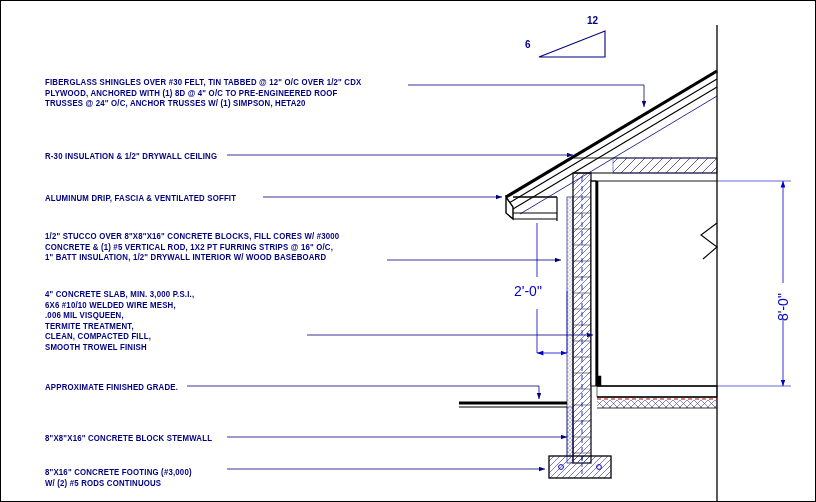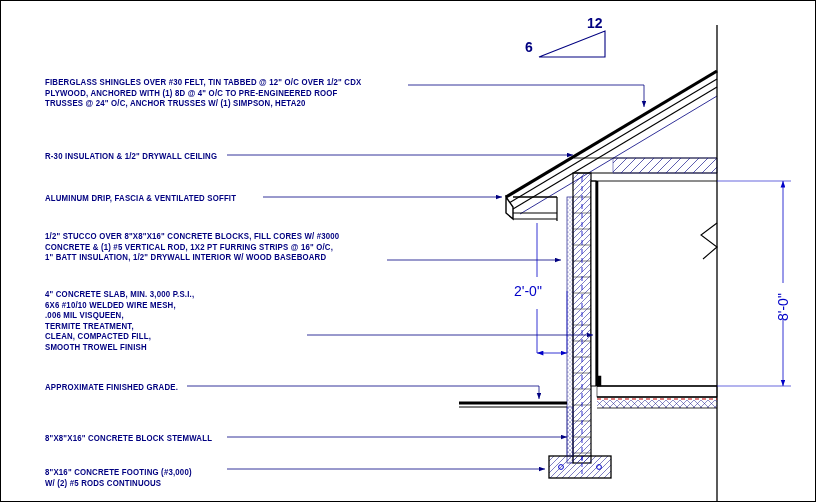--- a/index.html
+++ b/index.html
@@ -38,21 +38,21 @@
     white-space: nowrap;
   }
   .dim-label.vert {
     transform: rotate(-90deg);
     transform-origin: left top;
   }
   .slope-label {
     position: absolute;
     color: #000080;
     font-family: "Liberation Sans", sans-serif;
-    font-size: 14px;
+    font-size: 10px;
     font-weight: bold;
   }
   svg.layer {
     position: absolute;
     left: 0;
     top: 0;
     width: 816px;
     height: 502px;
   }
 </style>

